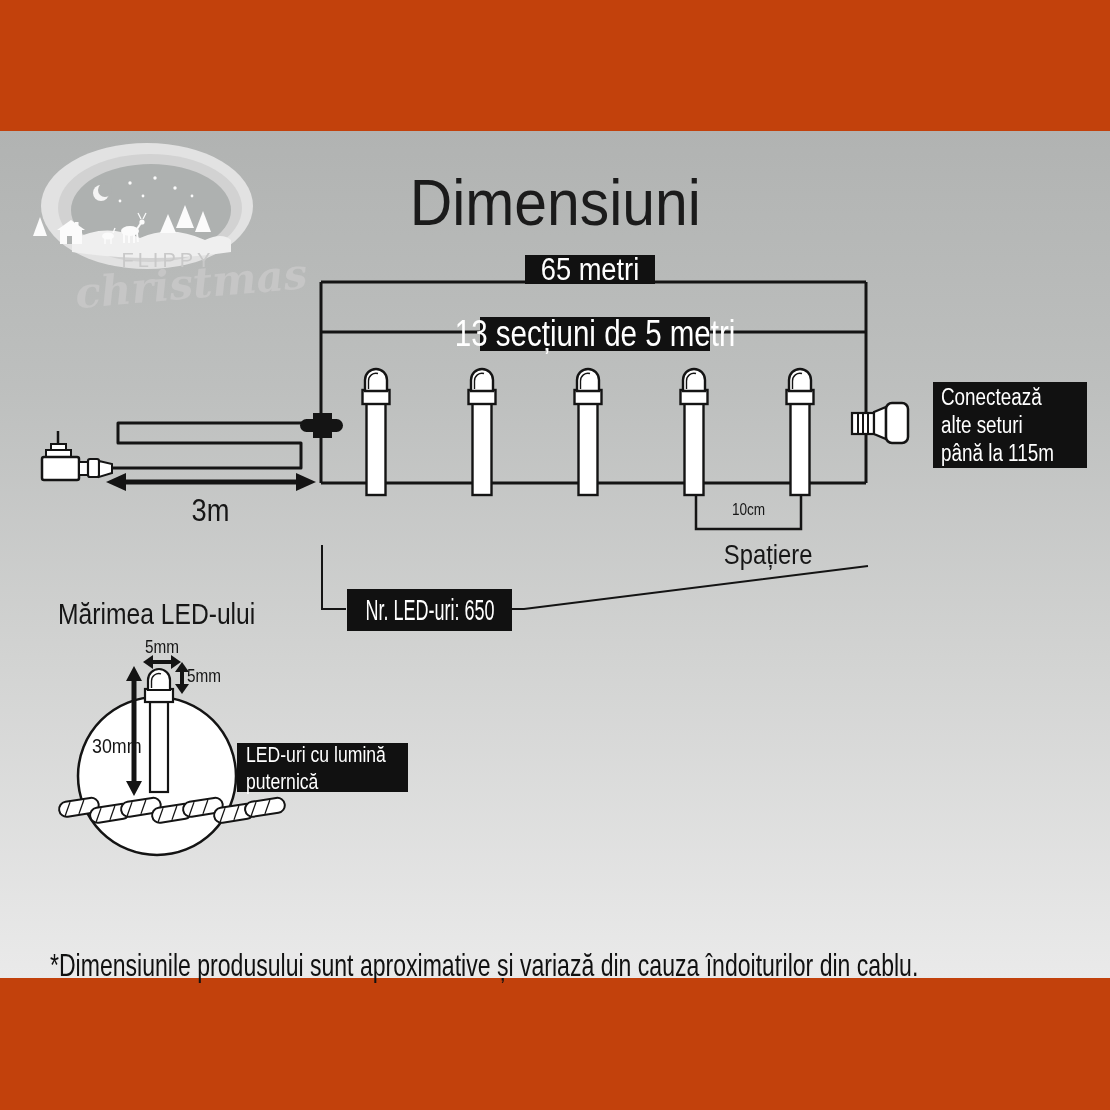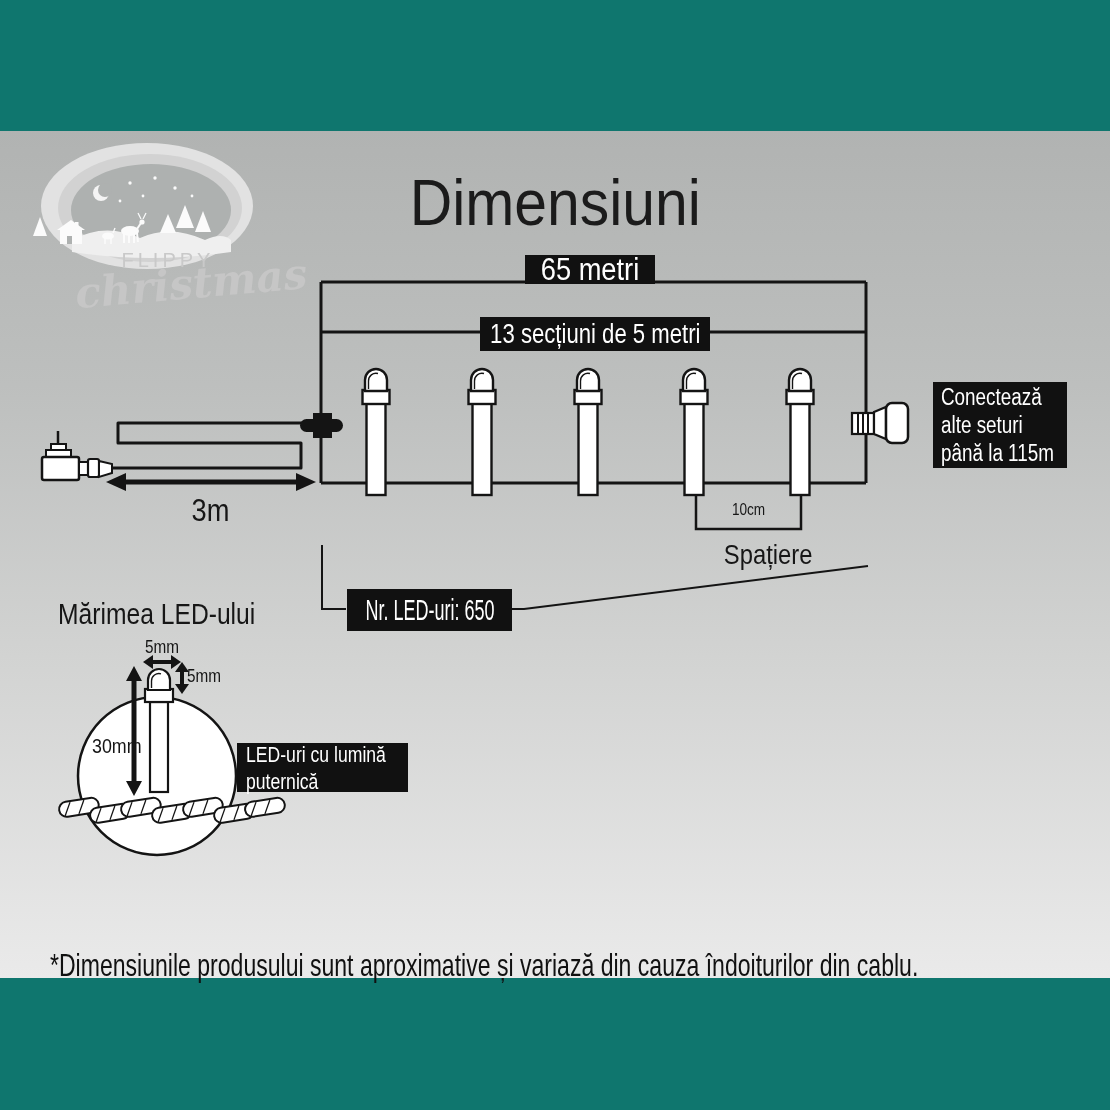--- a/index.html
+++ b/index.html
@@ -1,39 +1,39 @@
 <!DOCTYPE html>
 <html><head>
 <meta charset="utf-8">
 <style>
   html,body{margin:0;padding:0;background:#ffffff;}
-  .canvas{position:relative;width:1110px;height:1110px;background:#0f766e;overflow:hidden;
+  .canvas{position:relative;width:1110px;height:1110px;background:#c2410c;overflow:hidden;
           font-family:"Liberation Sans",sans-serif;color:#141414;}
   .band{position:absolute;left:0;top:131px;width:1110px;height:847px;
         background:linear-gradient(180deg,#b1b3b2 0%,#bdbfbe 30%,#d2d3d2 62%,#eaeaea 100%);}
   svg.art{position:absolute;left:0;top:0;width:1110px;height:1110px;}
   .lbl{position:absolute;line-height:1.05;color:#161616;}
   .ctr{text-align:center;}
   .blackbox{position:absolute;background:#111111;color:#ffffff;display:flex;align-items:center;justify-content:center;}
   .blackbox.colstart{flex-direction:column;align-items:flex-start;justify-content:center;}
   .nw{white-space:nowrap;display:inline-block;}
   .sx92{transform:scaleX(.92);}
   .sx88{transform:scaleX(.88);}
   .sx85{transform:scaleX(.85);}
   .sx82{transform:scaleX(.82);}
   .sx72{transform:scaleX(.72);transform-origin:left center;}
   .sx62{transform:scaleX(.62);}
   .title{left:0;top:170px;width:1110px;font-size:64px;color:#1b1b1b;}
   .brand{left:108px;top:250px;width:120px;font-size:20px;letter-spacing:4px;color:#c9c9c9;}
   .script{left:75px;top:264px;width:190px;font-size:42px;color:#c6c6c6;
           font-family:"DejaVu Serif",serif;font-style:italic;font-weight:bold;transform:rotate(-5deg);}
   .lbl-65{left:525px;top:255px;width:130px;height:29px;font-size:31px;}
-  .lbl-sec{left:480px;top:317px;width:230px;height:34px;font-size:27px;}
+  .lbl-sec{left:480px;top:317px;width:230px;height:34px;font-size:36px;}
   .lbl-3m{left:166px;top:495px;width:90px;font-size:31px;}
-  .lbl-con{left:933px;top:382px;width:134px;height:86px;font-size:23px;line-height:28px;padding:24px 8px;box-sizing:border-box;}
+  .lbl-con{left:933px;top:382px;width:154px;height:86px;font-size:23px;line-height:28px;padding:24px 8px;box-sizing:border-box;}
   .lbl-con .nw{transform:scaleX(.82);transform-origin:left center;}
   .lbl-10{left:699px;top:502px;width:100px;font-size:16px;}
   .lbl-sp{left:692px;top:540px;width:152px;font-size:28px;}
   .lbl-nr{left:347px;top:589px;width:165px;height:42px;font-size:29px;}
   .lbl-mar{left:58px;top:599px;width:260px;font-size:29px;}
   .lbl-5a{left:132px;top:638px;width:60px;font-size:18px;}
   .lbl-5b{left:187px;top:667px;width:60px;font-size:18px;text-align:left;}
   .lbl-30{left:91px;top:735px;width:60px;font-size:21px;text-align:center;}
   .lbl-note{left:237px;top:743px;width:171px;height:49px;font-size:22px;line-height:27px;padding:5px 9px;box-sizing:border-box;}
   .lbl-note .nw{transform:scaleX(.80);transform-origin:left center;}

